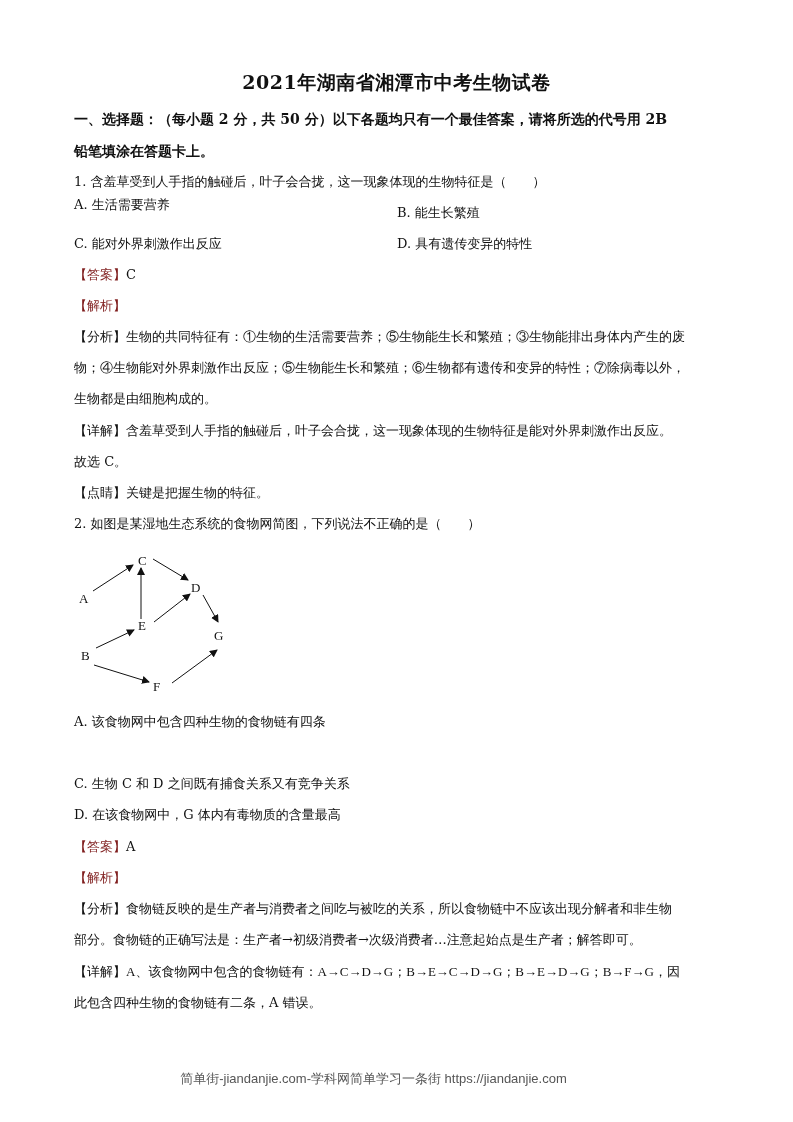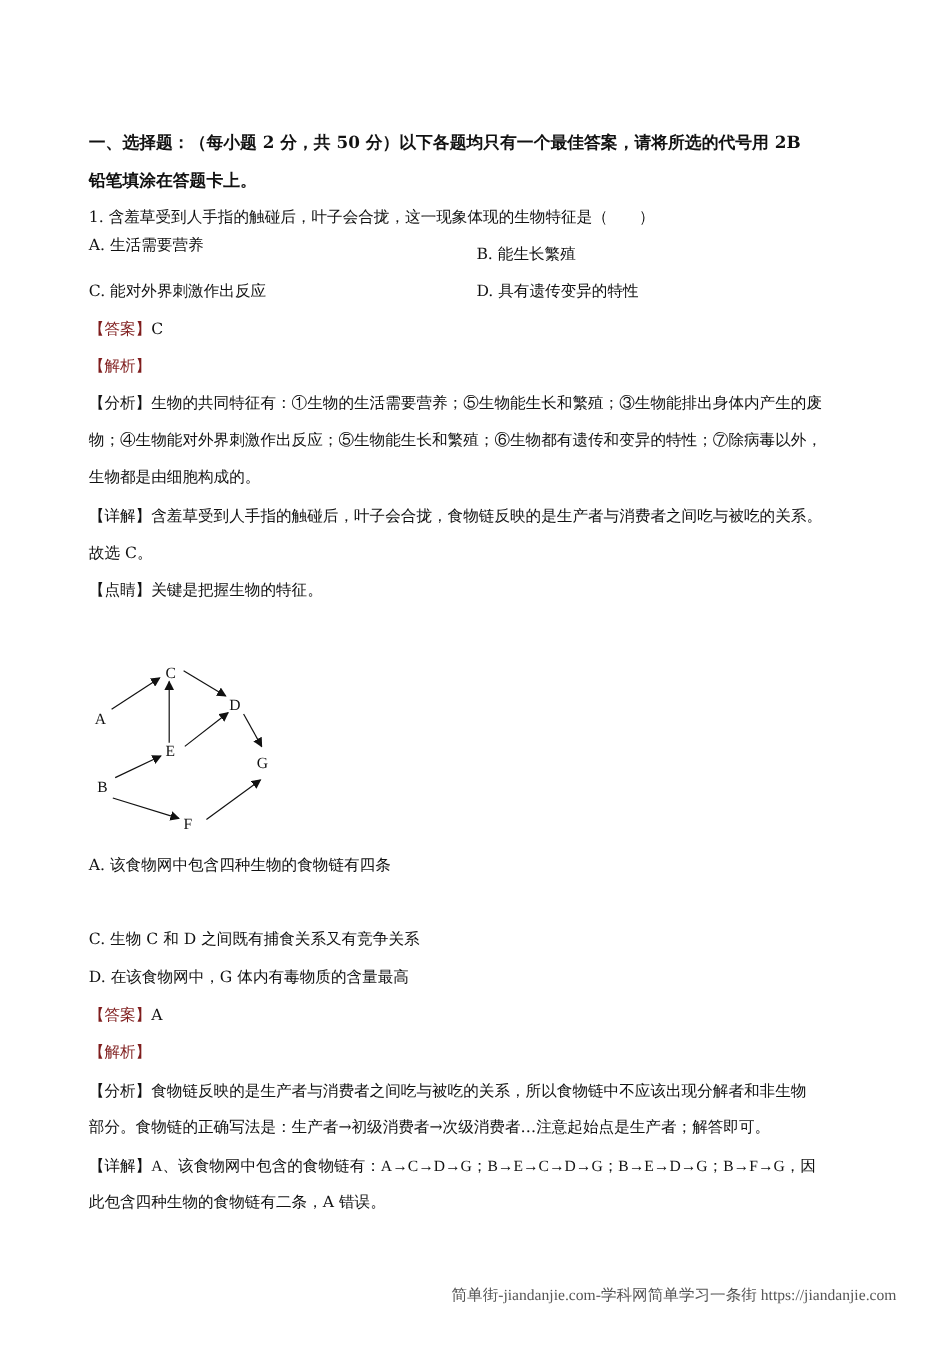--- a/index.html
+++ b/index.html
@@ -8,28 +8,29 @@
   .page { position: absolute; left: 0; top: 0; width: 793px; height: 1122px; }
   .title { position: absolute; top: 70px; left: 0; width: 793px; text-align: center;
            font-size: 19px; font-weight: bold; letter-spacing: 0.5px; }
   .line { position: absolute; left: 74px; font-size: 13px; line-height: 18px; white-space: nowrap; }
   .section { font-weight: bold; font-size: 14px; }
   .tag { color: #7f1d1d; }
   .tag-dark { color: #111; }
   .opt-b { position: absolute; left: 397px; font-size: 13px; line-height: 18px; white-space: nowrap; }
   .diagram { position: absolute; left: 70px; top: 548px; width: 180px; height: 150px; }
   .diagram text { font-family: "Liberation Serif", serif; font-size: 13px; fill: #111; }
-  .footer { position: absolute; top: 1070px; left: 0; width: 747px; text-align: right;
-            font-family: Liberation Serif, serif; font-size: 13px; color: #555; }
+  .footer { position: absolute; top: 1070px; left: 0; width: 747px; text-align: center;
+            font-family: Liberation Sans, sans-serif; font-size: 13px; color: #555; }
 </style>
 </head>
 <body>
 
 <div class="page">
 
+  <div class="title">2021年湖南省湘潭市中考生物试卷</div>
 
   <div class="line section" style="top:110px;">一、选择题：（每小题 2 分，共 50 分）以下各题均只有一个最佳答案，请将所选的代号用 2B</div>
   <div class="line section" style="top:142px;">铅笔填涂在答题卡上。</div>
 
   <div class="line" style="top:173px;">1. 含羞草受到人手指的触碰后，叶子会合拢，这一现象体现的生物特征是（　　）</div>
   <div class="line" style="top:196px;">A. 生活需要营养</div>
   <div class="opt-b" style="top:204px;">B. 能生长繁殖</div>
   <div class="line" style="top:235px;">C. 能对外界刺激作出反应</div>
   <div class="opt-b" style="top:235px;">D. 具有遗传变异的特性</div>
 
@@ -40,28 +41,29 @@
     <span class="tag">【解析】</span>
   </div>
 
   <div class="line" style="top:328px;">
     <span class="tag-dark">【分析】</span><span>生物的共同特征有：①生物的生活需要营养；⑤生物能生长和繁殖；③生物能排出身体内产生的废</span>
   </div>
   <div class="line" style="top:359px;">物；④生物能对外界刺激作出反应；⑤生物能生长和繁殖；⑥生物都有遗传和变异的特性；⑦除病毒以外，</div>
   <div class="line" style="top:390px;">生物都是由细胞构成的。</div>
 
   <div class="line" style="top:422px;">
-    <span>【详解】</span><span>含羞草受到人手指的触碰后，叶子会合拢，食物链反映的是生产者与消费者之间吃与被吃的关系。</span>
+    <span>【详解】</span><span>含羞草受到人手指的触碰后，叶子会合拢，这一现象体现的生物特征是能对外界刺激作出反应。</span>
   </div>
   <div class="line" style="top:453px;">故选 C。</div>
 
   <div class="line" style="top:484px;">
     <span>【点睛】</span><span>关键是把握生物的特征。</span>
   </div>
 
+  <div class="line" style="top:515px;">2. 如图是某湿地生态系统的食物网简图，下列说法不正确的是（　　）</div>
 
   <svg class="diagram" viewBox="0 0 180 150">
     <defs>
       <marker id="ah" markerWidth="8" markerHeight="8" refX="7" refY="4" orient="auto" markerUnits="userSpaceOnUse">
         <path d="M0,0 L8,4 L0,8 z" fill="#111"></path>
       </marker>
     </defs>
 
     <g stroke="#111" stroke-width="1" fill="none">
       <line x1="23" y1="43" x2="63" y2="17" marker-end="url(#ah)"></line>

